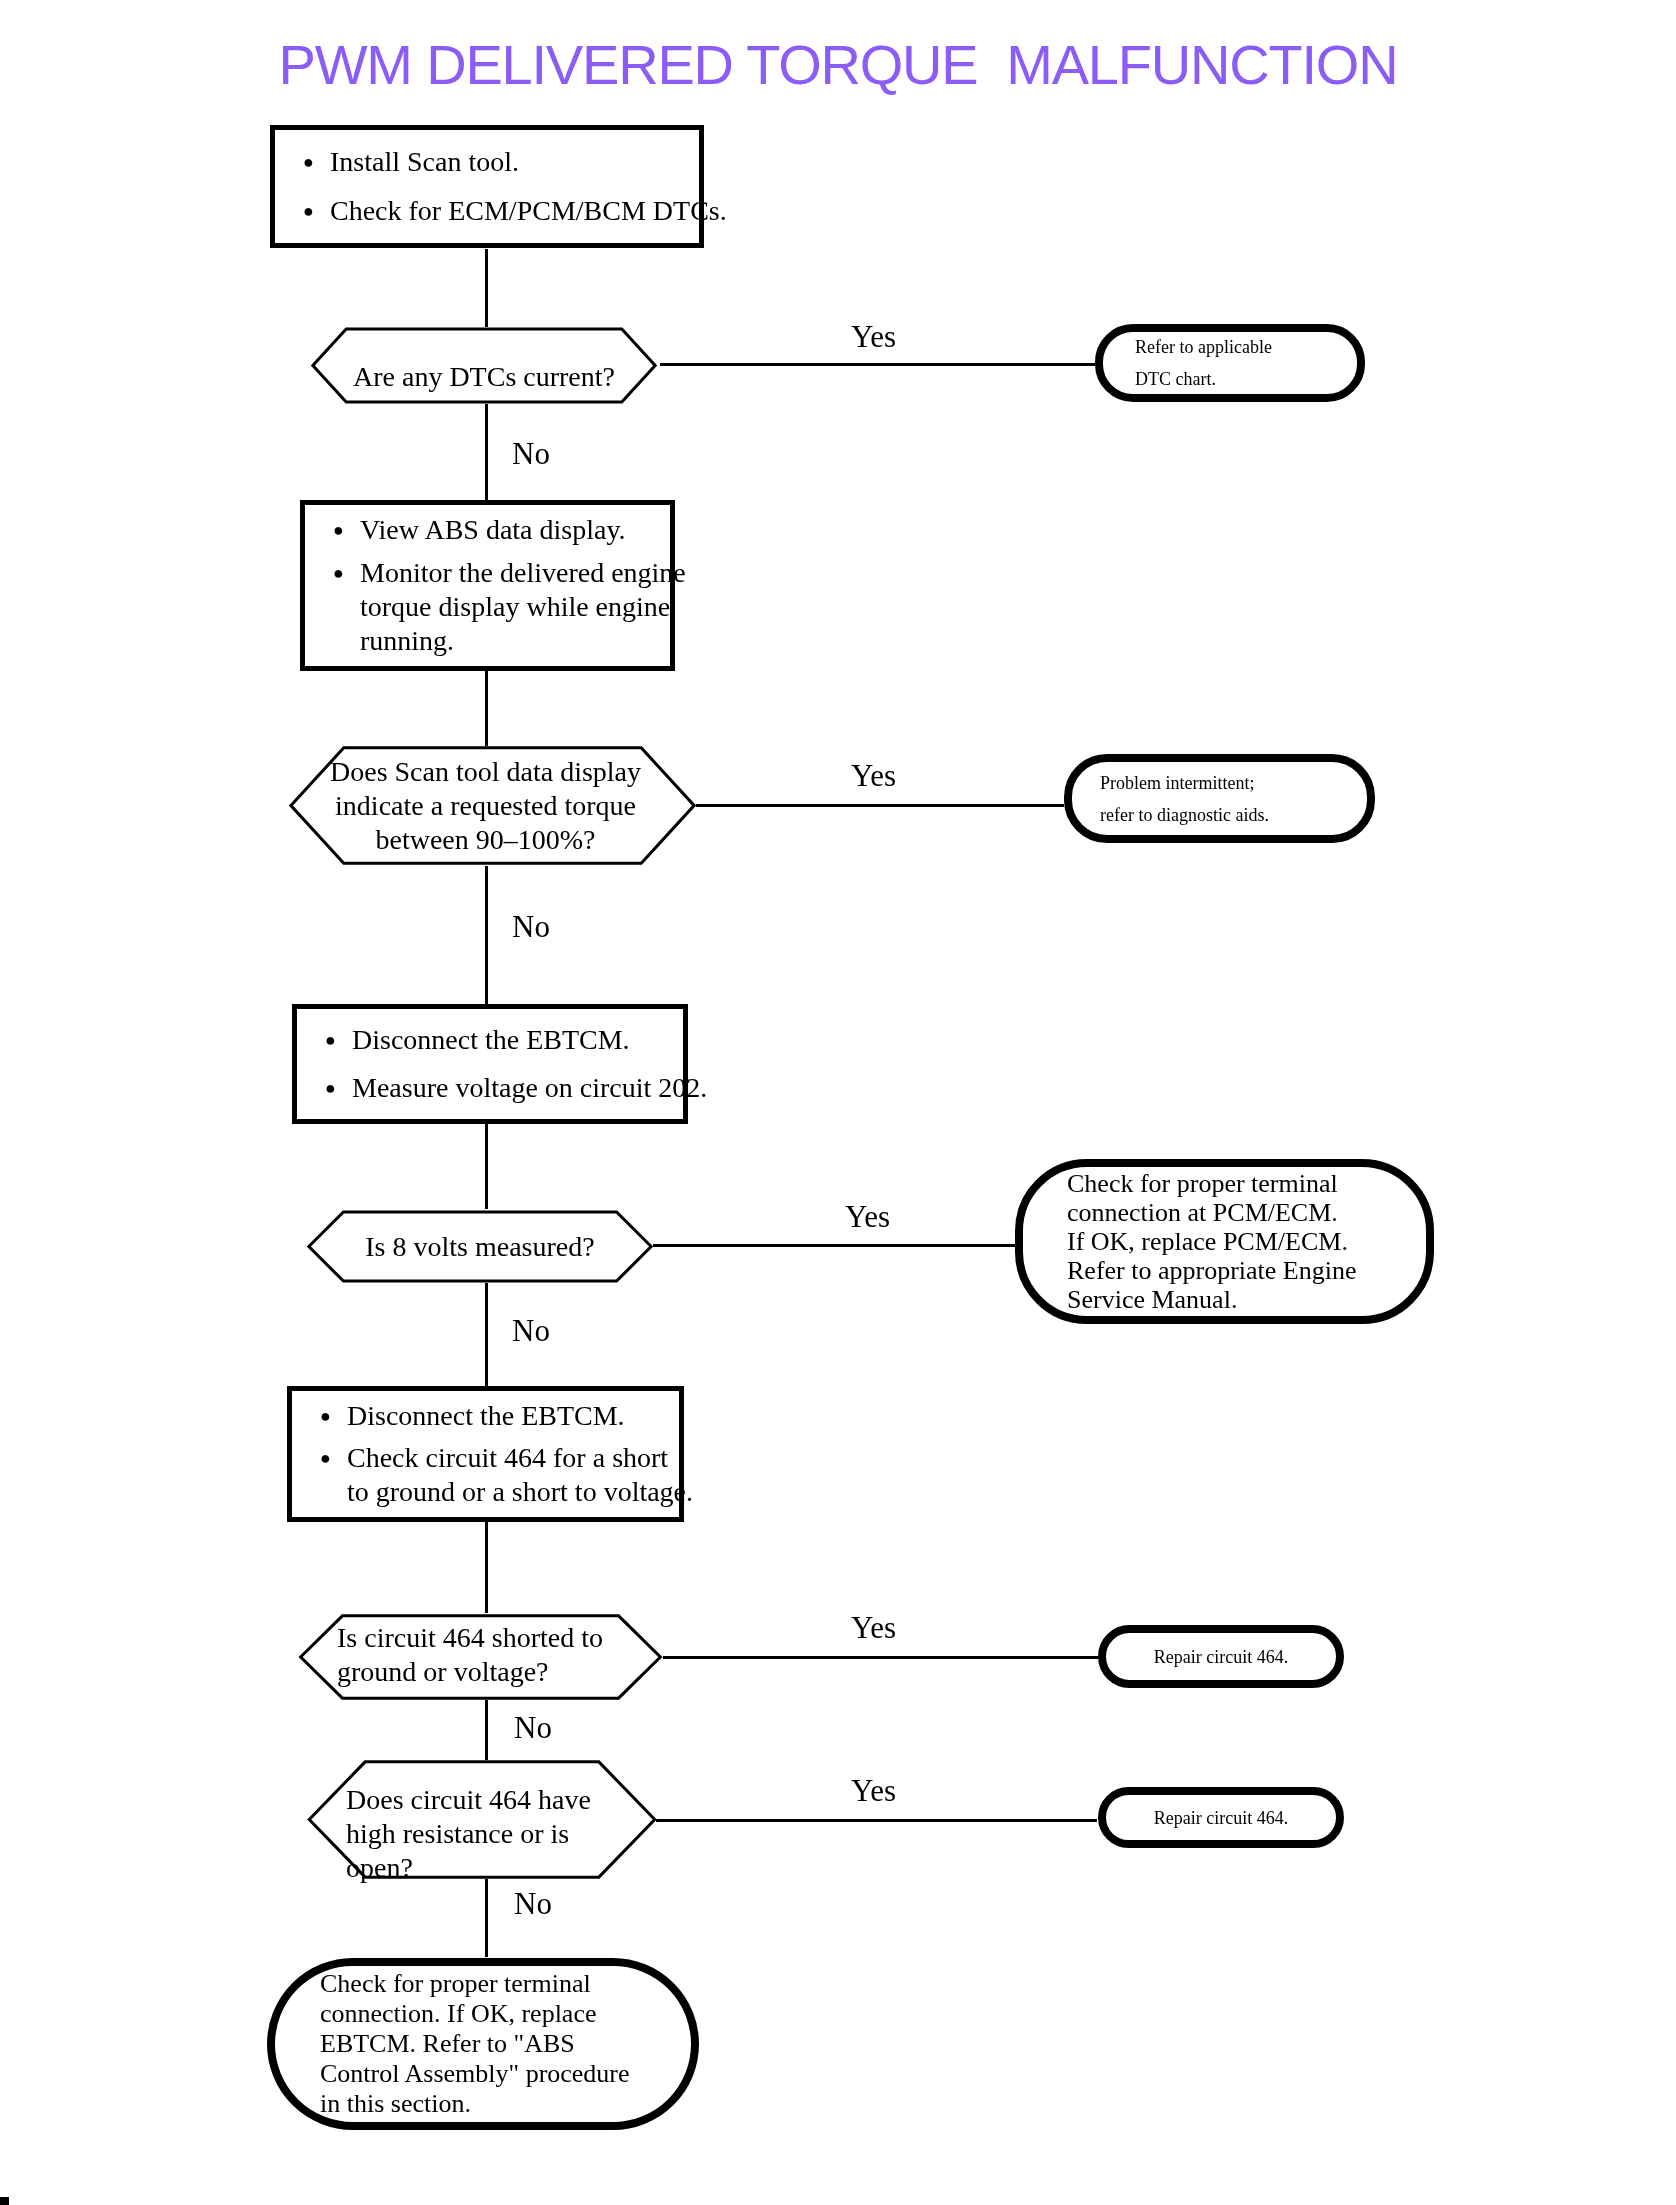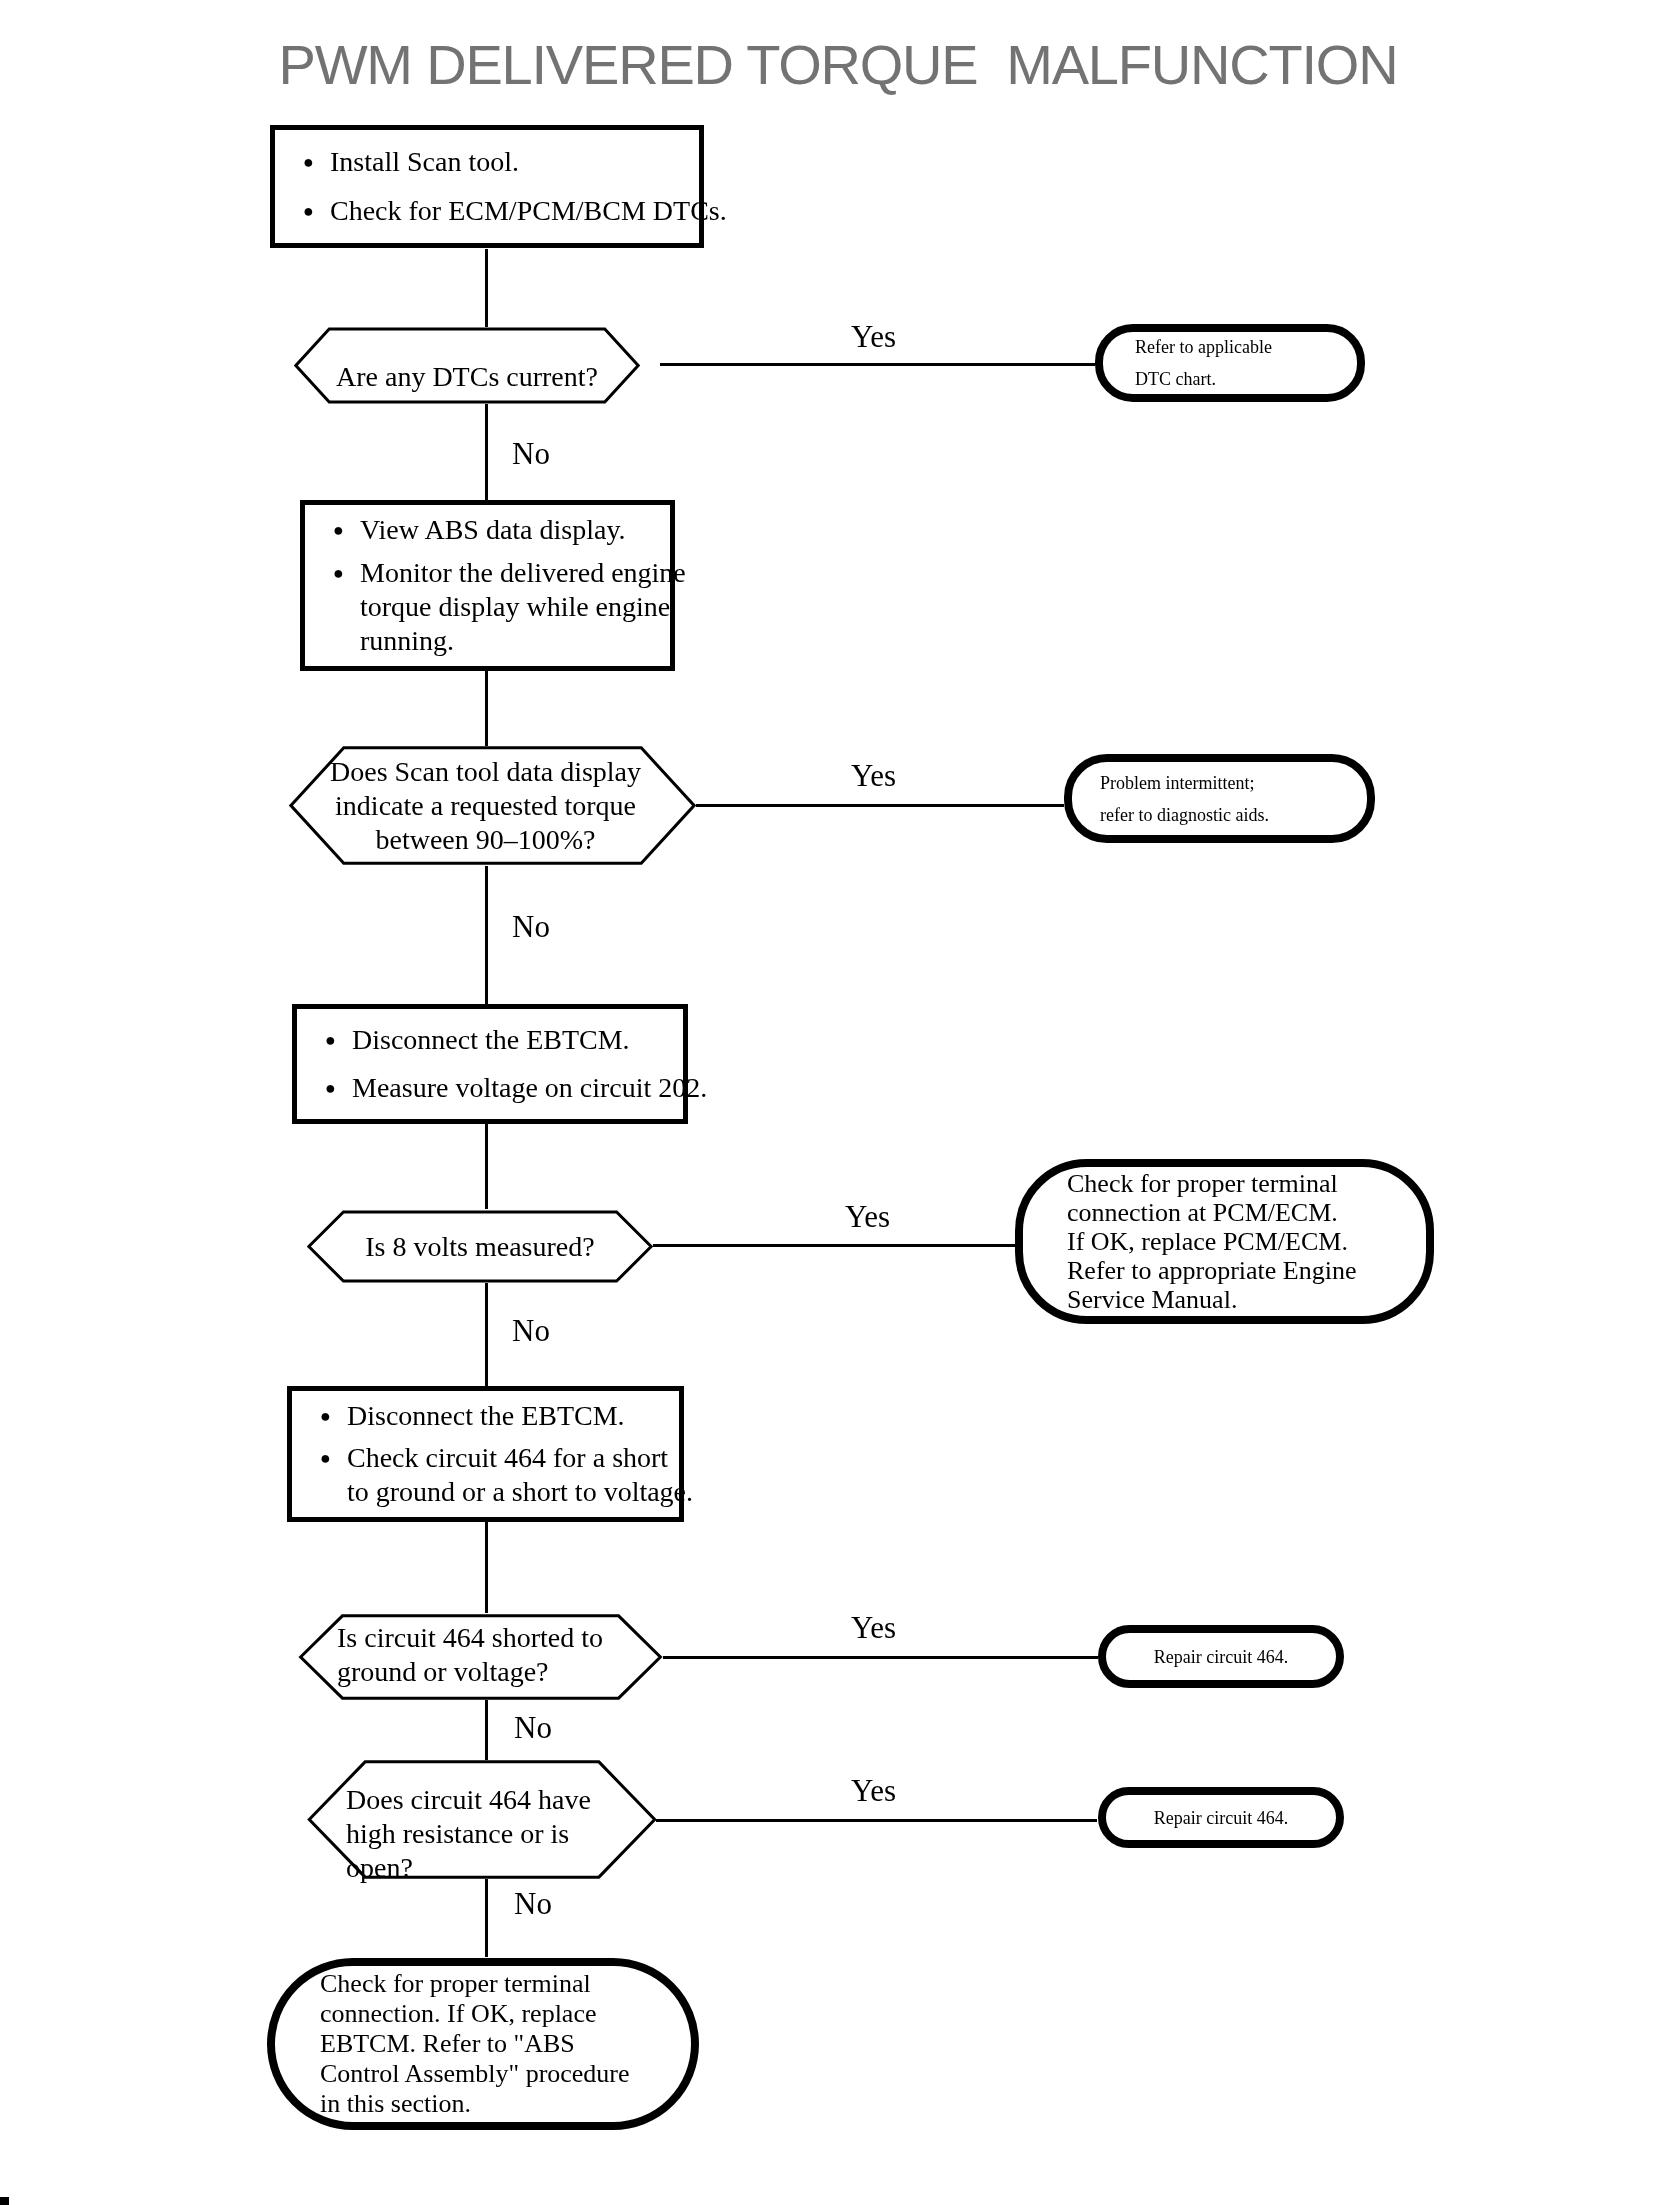--- a/index.html
+++ b/index.html
@@ -4,21 +4,21 @@
 <style>
   html,body { margin:0; padding:0; background:#ffffff; }
   #page {
     position:relative; width:1676px; height:2205px; background:#ffffff;
     font-family:"Liberation Serif", serif; color:#000000; overflow:hidden;
   }
   
   #title {
     position:absolute; left:0; top:32px; width:1676px; text-align:center;
     font-family:"Liberation Sans", sans-serif; font-size:56px; font-weight:400;
-    letter-spacing:-1.2px; white-space:pre; color:#737373;
+    letter-spacing:-1.2px; white-space:pre; color:#8b5cf6;
   }
   
   .process {
     position:absolute; background:#fff; border:5.5px solid #000; box-sizing:border-box;
   }
   .process ul {
     list-style:none; margin:0; padding:0 6px 0 28px; height:100%;
     display:flex; flex-direction:column; justify-content:space-evenly;
   }
   .process li { display:flex; align-items:flex-start; }
@@ -63,21 +63,21 @@
       </li>
       <li>
         <span class="bullet">●</span>
         <span class="btext">Check for ECM/PCM/BCM DTCs.</span>
       </li>
     </ul>
   </div>
 
   <div class="vline" style="left:485px; top:249px; height:78px;"></div>
 
-  <div class="decision" style="left:294px; top:327px; width:346px; height:99px;">
+  <div class="decision" style="left:311px; top:327px; width:346px; height:99px;">
     <svg width="346" height="77" viewBox="0 0 570 126">
       <polygon points="3,63 58,3 512,3 567,63 512,123 58,123" fill="#ffffff" stroke="#000000" stroke-width="5"></polygon>
     </svg>
     <div class="dwrap">
         <div class="dtext">Are any DTCs current?</div>
       </div>
   </div>
 
   <div class="hline" style="left:660px; top:363px; width:435px;"></div>
   <div class="lbl" style="left:851px; top:322px;">Yes</div>

